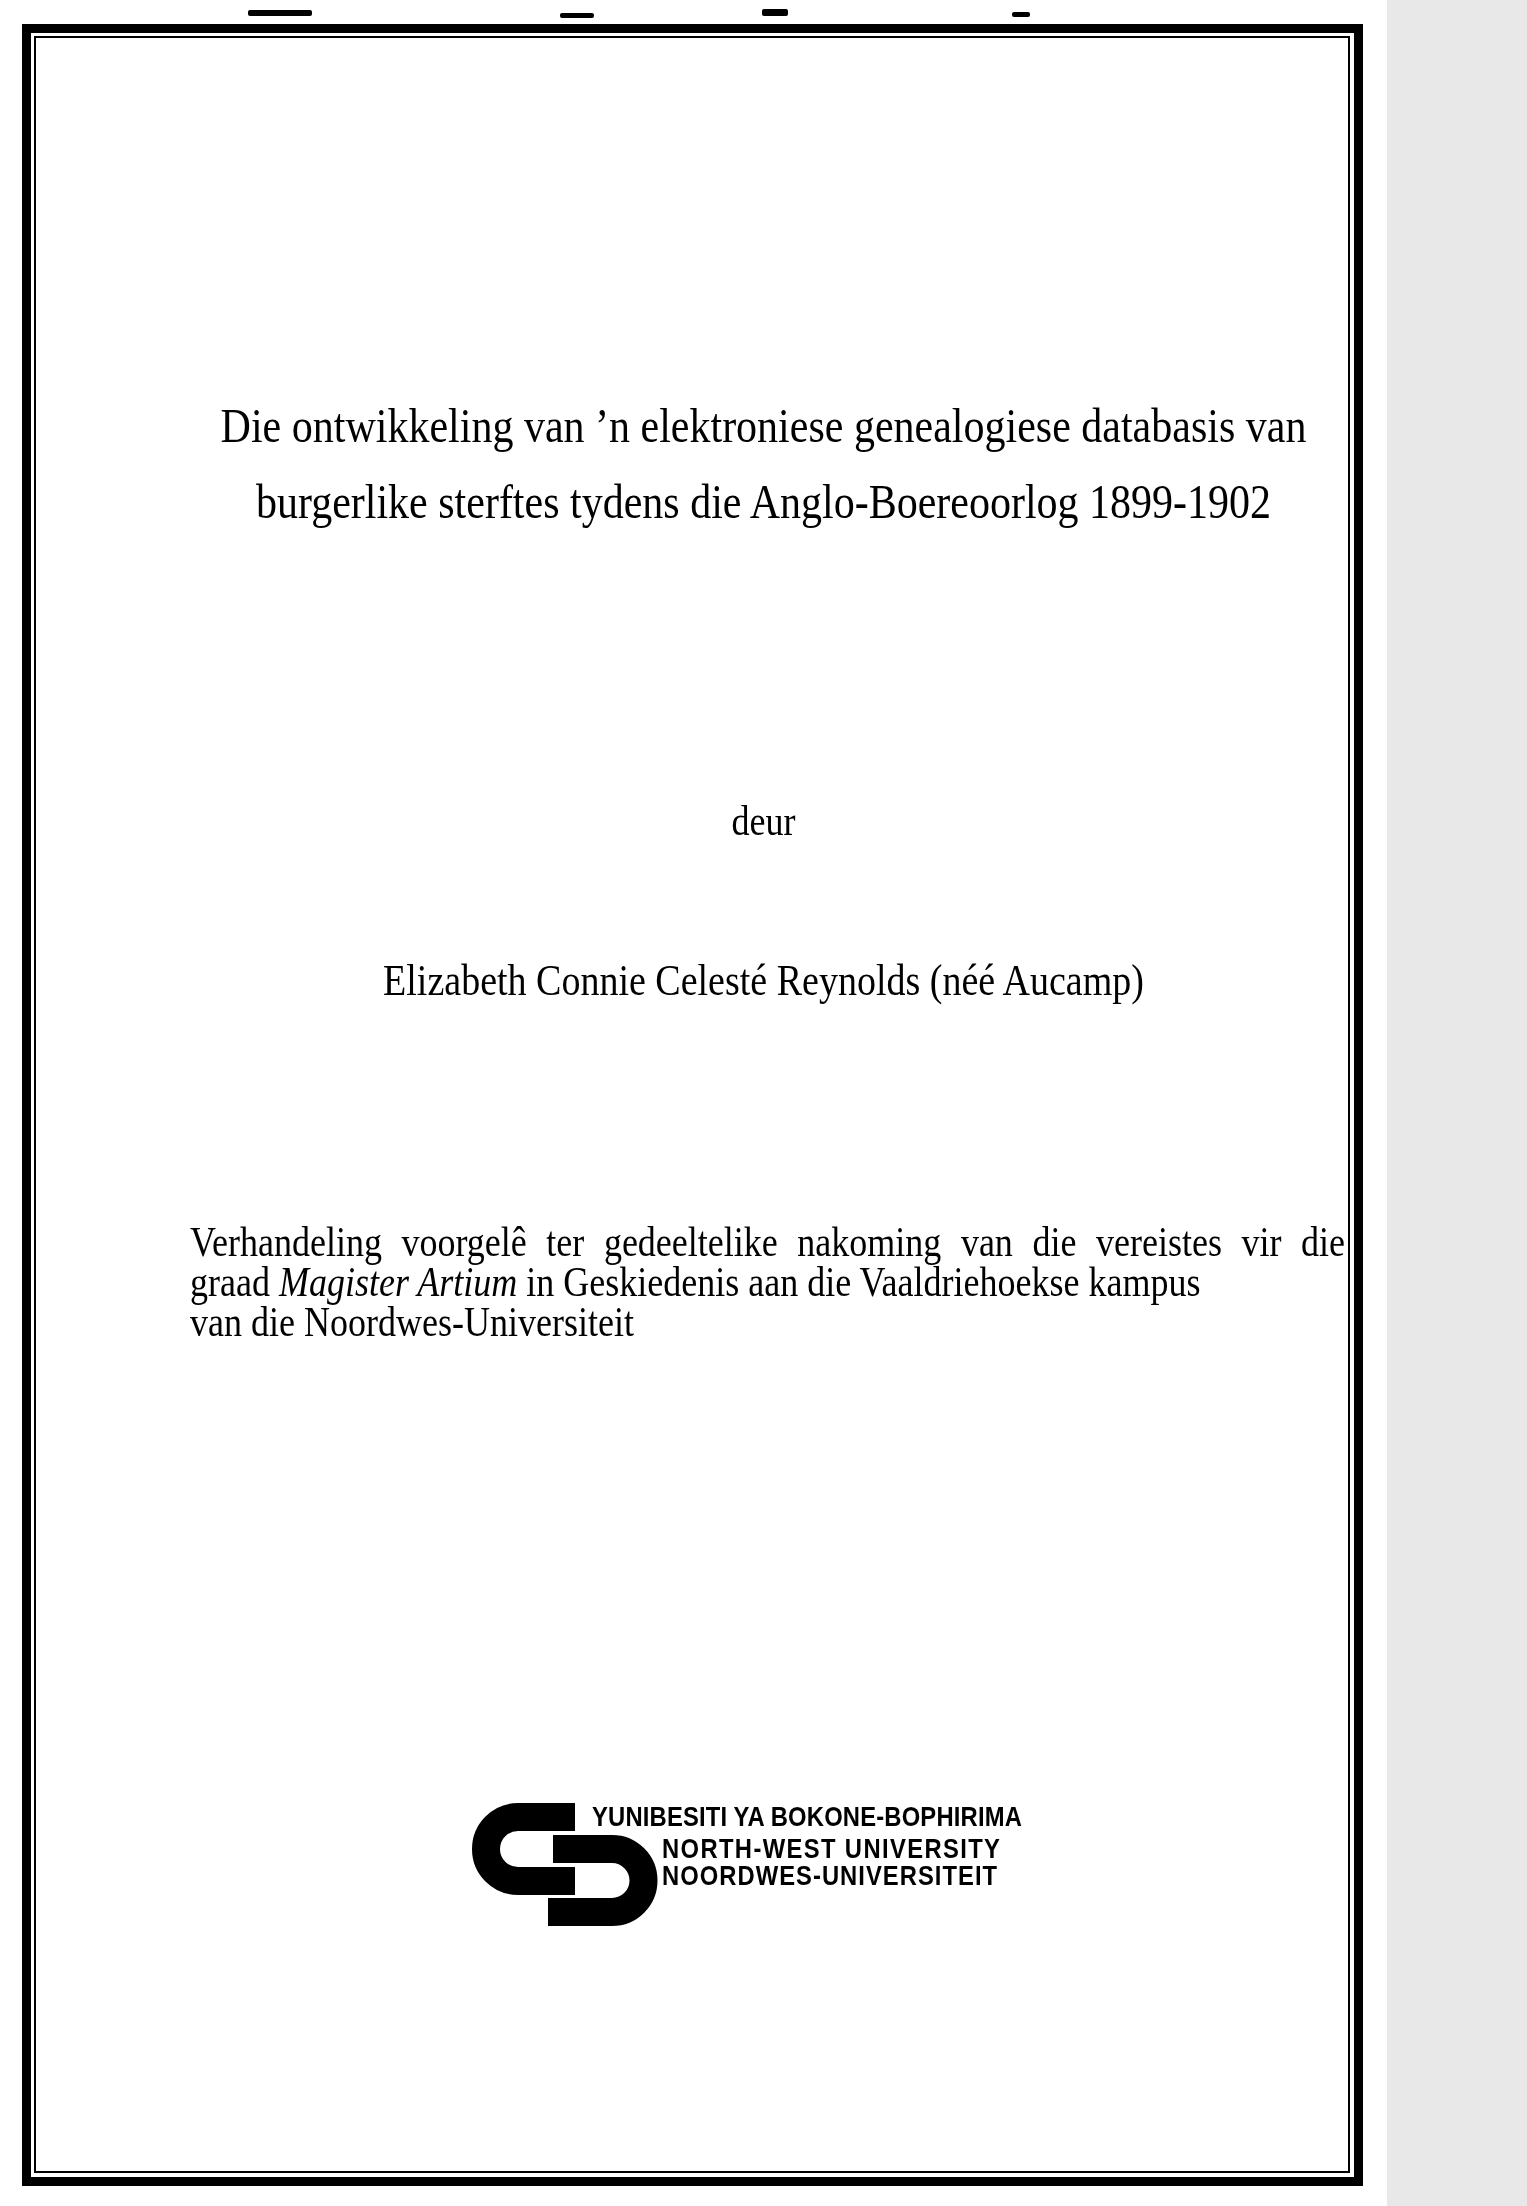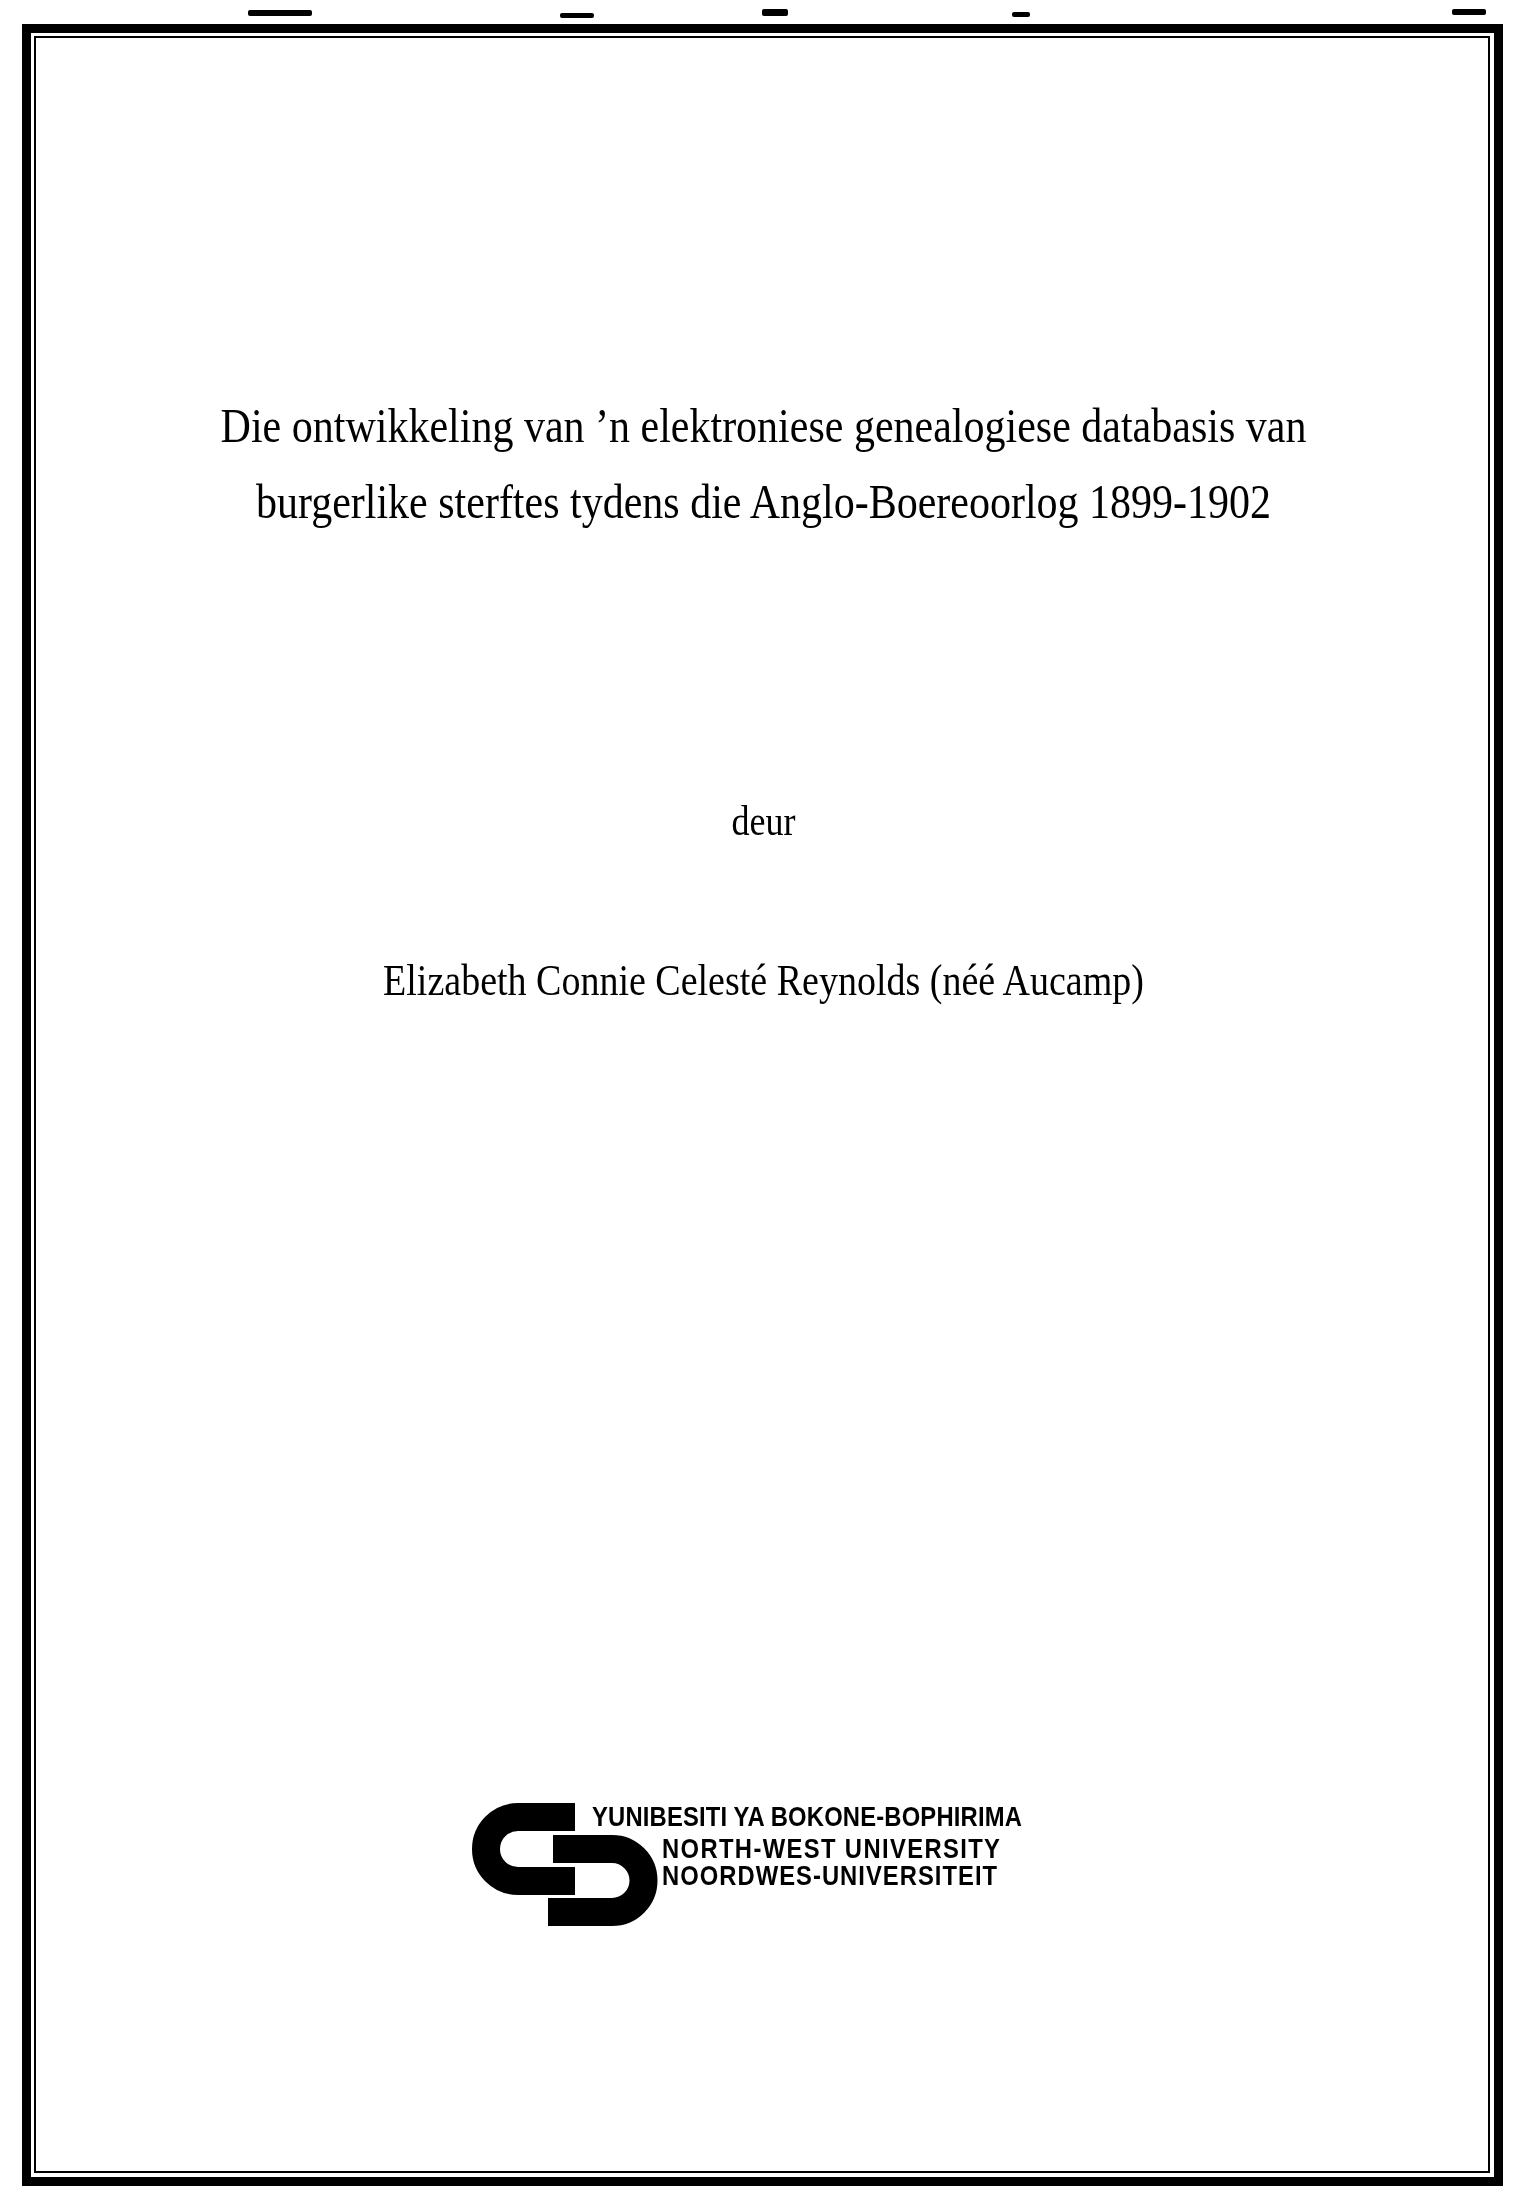--- a/index.html
+++ b/index.html
@@ -1,18 +1,18 @@
 <!DOCTYPE html>
 <html><head>
 <meta charset="utf-8">
 <style>
   html,body{margin:0;padding:0;background:#e8e8e8;}
   .page{
     position:relative;
-    width:1527px;height:2206px;
+    width:1387px;height:2206px;
     background:#ffffff;
     overflow:hidden;
     font-family:"Liberation Serif", serif;
     color:#000000;
   }
   
   .frame-outer{
     position:absolute;left:22px;top:24px;right:24px;bottom:20px;
     border:9px solid #000000;
   }
@@ -79,20 +79,25 @@
   <div class="frame-outer"></div>
   <div class="frame-inner"></div>
 
   <div class="line centered title-line title-1 stretch">Die ontwikkeling van ’n elektroniese genealogiese databasis van</div>
   <div class="line centered title-line title-2 stretch">burgerlike sterftes tydens die Anglo-Boereoorlog 1899-1902</div>
 
   <div class="line centered byline stretch">deur</div>
 
   <div class="line centered author stretch">Elizabeth Connie Celesté Reynolds (néé Aucamp)</div>
 
+  <div class="statement">
+    <div class="row justified">Verhandeling voorgelê ter gedeeltelike nakoming van die vereistes vir die</div>
+    <div class="row"><span>graad </span><span class="italic">Magister Artium</span><span> in Geskiedenis aan die Vaaldriehoekse kampus</span></div>
+    <div class="row">van die Noordwes-Universiteit</div>
+  </div>
 
 
   <div>
     <svg class="logo-mark" viewBox="0 0 188 125">
       <path d="M105,15 H48 A32,32 0 0 0 48,79 H105" fill="none" stroke="#000000" stroke-width="28" stroke-linecap="butt"></path>
       <path d="M78,110 H142 A31.5,31.5 0 0 0 142,47 H83" fill="none" stroke="#000000" stroke-width="28" stroke-linecap="butt"></path>
     </svg>
     <div class="logo-text-line logo-1">YUNIBESITI YA BOKONE-BOPHIRIMA</div>
     <div class="logo-text-line logo-2">NORTH-WEST UNIVERSITY</div>
     <div class="logo-text-line logo-3">NOORDWES-UNIVERSITEIT</div>

